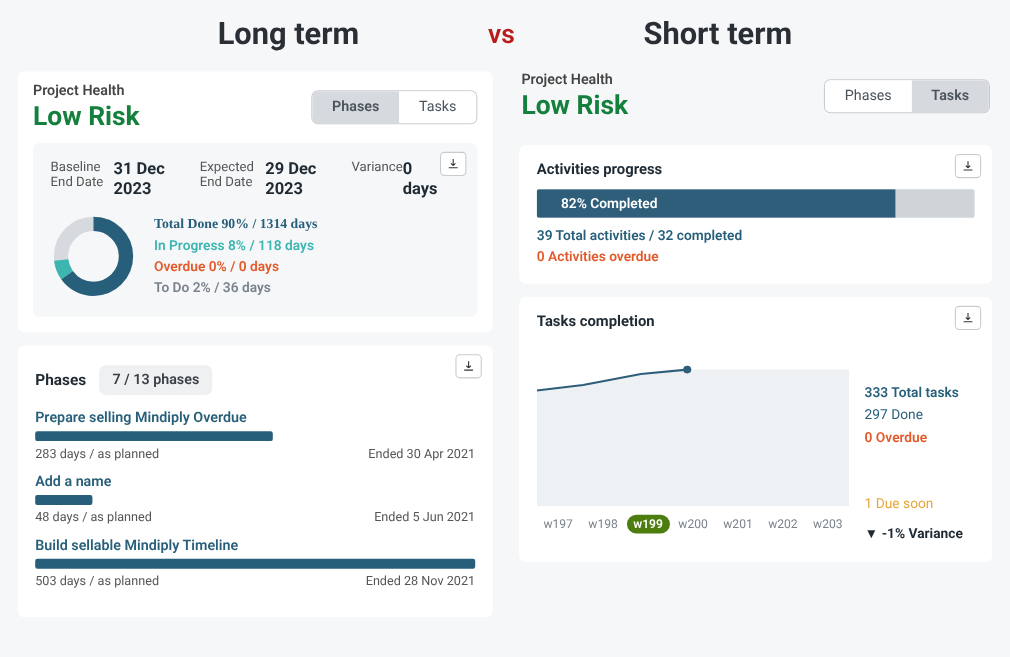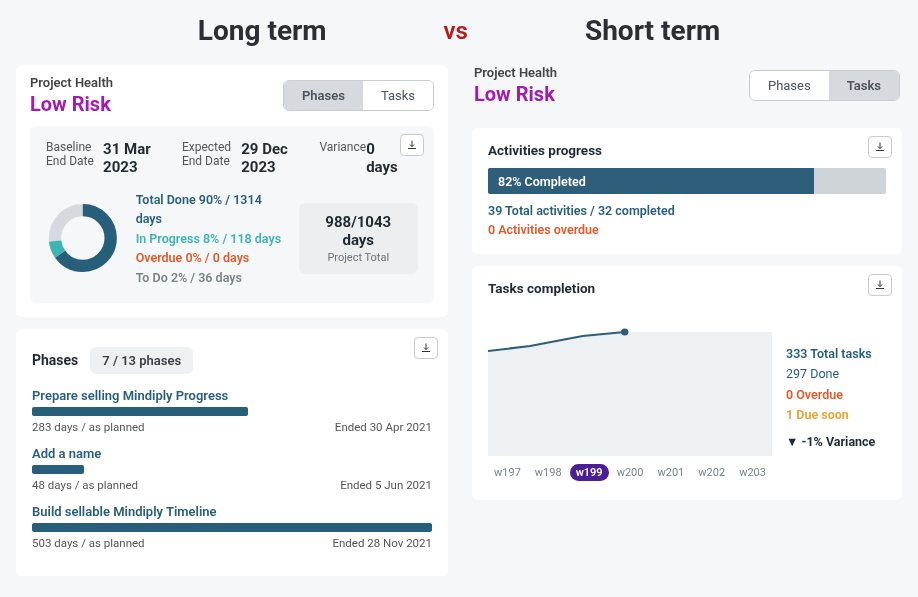--- a/index.html
+++ b/index.html
@@ -29,21 +29,21 @@
 
   .card {
     background: #fff;
     border-radius: 6px;
     padding: 14px 16px;
     position: relative;
   }
   .card.outer { padding: 10px 14px 14px; }
   .ph-row { display: flex; align-items: center; justify-content: space-between; margin-bottom: 10px; }
   .ph-label { font-size: 13px; color: #444; font-weight: 600; }
-  .ph-status { font-size: 20px; font-weight: 700; color: #a21caf; margin-top: 2px; }
+  .ph-status { font-size: 24px; font-weight: 700; color: #15803d; margin-top: 2px; }
 
   .toggle {
     display: inline-flex;
     border: 1px solid #c8ccd0;
     border-radius: 6px;
     overflow: hidden;
     background: #fff;
   }
   .toggle .opt {
     padding: 7px 18px;
@@ -81,21 +81,21 @@
   .date-block { display: flex; flex-direction: row; }
   .date-label { font-size: 12px; color: #555; margin-bottom: 2px; }
   .date-value { font-size: 15px; font-weight: 700; color: #1f2a33; }
   .variance-block { margin-left: auto; text-align: left; }
   .variance-val { display: flex; align-items: baseline; gap: 6px; }
   .variance-pct { font-size: 11px; color: #666; }
 
   .donut-row { display: flex; align-items: center; gap: 16px; }
   .donut { width: 78px; height: 78px; }
   .donut-legend { font-size: 12.5px; line-height: 1.55; }
-  .leg-done { color: #275f7a; font-weight: 600; }
+  .leg-done { color: #275f7a; font-weight: 600; font-family: Liberation Serif, serif; }
   .leg-prog { color: #3db5b0; font-weight: 600; }
   .leg-over { color: #e25a2b; font-weight: 600; }
   .leg-todo { color: #7a838c; font-weight: 600; }
 
   .totals-box {
     margin-left: auto;
     background: #eceef0;
     border-radius: 6px;
     padding: 10px 12px;
     text-align: center;
@@ -132,45 +132,45 @@
     width: 100%;
     position: relative;
     border-radius: 2px;
     overflow: hidden;
   }
   .progress-inner {
     background: #2f5e7a;
     height: 100%;
     display: flex;
     align-items: center;
-    padding-left: 10px;
+    padding-left: 22px;
     color: #fff;
     font-size: 12.5px;
     font-weight: 600;
   }
   .act-sub { font-size: 12.5px; margin-top: 8px; line-height: 1.5; }
   .act-sub .line1 { color: #275f7a; font-weight: 600; }
   .act-sub .line2 { color: #e25a2b; font-weight: 600; }
 
   .tasks-row { display: flex; gap: 14px; }
   .tasks-chart {
     flex: 1;
     height: 180px;
     position: relative;
   }
   .tasks-chart svg { width: 100%; height: 150px; }
   .weeks { display: flex; justify-content: space-between; margin-top: 4px; font-size: 11px; color: #7a838c; }
   .weeks .wk { padding: 2px 6px; border-radius: 10px; }
-  .weeks .wk.active { background: #4c1d95; color: #fff; font-weight: 600; }
+  .weeks .wk.active { background: #4d7c0f; color: #fff; font-weight: 600; }
 
   .tasks-stats { font-size: 12.5px; line-height: 1.65; min-width: 100px; padding-top: 38px; }
   .ts1 { color: #275f7a; font-weight: 600; }
   .ts2 { color: #275f7a; }
   .ts3 { color: #e25a2b; font-weight: 600; }
-  .ts4 { color: #e6a63a; font-weight: 700; }
+  .ts4 { color: #e6a63a; font-weight: 400; margin-top: 40px; }
   .ts5 { color: #1f2a33; font-weight: 700; margin-top: 6px; }
 </style>
 </head>
 <body>
 
 <div class="header">
   <span>Long term</span>
   <span class="vs">vs</span>
   <span>Short term</span>
 </div>
@@ -192,21 +192,21 @@
 
       <div class="subcard">
         <div class="download-btn">
           <svg viewBox="0 0 24 24" fill="none" stroke-width="2">
               <path d="M12 3v12m0 0l-4-4m4 4l4-4M4 19h16"></path>
             </svg>
         </div>
         <div class="dates-row">
           <div class="date-block">
             <span class="date-label">Baseline End Date</span>
-            <span class="date-value">31 Mar 2023</span>
+            <span class="date-value">31 Dec 2023</span>
           </div>
           <div class="date-block">
             <span class="date-label">Expected End Date</span>
             <span class="date-value">29 Dec 2023</span>
           </div>
           <div class="date-block variance-block">
             <span class="date-label">Variance</span>
             <span class="variance-val">
               <span class="date-value">0 days</span>
               <span class="variance-pct">0%</span>
@@ -218,41 +218,37 @@
             <circle cx="21" cy="21" r="15.9" fill="none" stroke="#d6dadf" stroke-width="7"></circle>
             <circle cx="21" cy="21" r="15.9" fill="none" stroke="#275f7a" stroke-width="7" stroke-dasharray="90 100" stroke-dashoffset="25" transform="rotate(-90 21 21)"></circle>
             <circle cx="21" cy="21" r="15.9" fill="none" stroke="#3db5b0" stroke-width="7" stroke-dasharray="8 100" stroke-dashoffset="-65" transform="rotate(-90 21 21)"></circle>
           </svg>
           <div class="donut-legend">
             <div class="leg-done">Total Done 90% / 1314 days</div>
             <div class="leg-prog">In Progress 8% / 118 days</div>
             <div class="leg-over">Overdue 0% / 0 days</div>
             <div class="leg-todo">To Do 2% / 36 days</div>
           </div>
-          <div class="totals-box">
-            <div class="totals-main">988/1043 days</div>
-            <div class="totals-sub">Project Total</div>
-          </div>
         </div>
       </div>
     </div>
 
     <div class="card" style="position:relative;">
       <div class="download-btn">
         <svg viewBox="0 0 24 24" fill="none" stroke-width="2">
             <path d="M12 3v12m0 0l-4-4m4 4l4-4M4 19h16"></path>
           </svg>
       </div>
       <div class="phases-hdr">
         <span class="phases-title">Phases</span>
         <span class="phases-count">7 / 13 phases</span>
       </div>
       <div id="phases-list">
           <div class="phase-item">
-            <div class="phase-name">Prepare selling Mindiply Progress</div>
+            <div class="phase-name">Prepare selling Mindiply Overdue</div>
             <div class="phase-bar" style="width:54%"></div>
             <div class="phase-foot">
               <span>283 days / as planned</span>
               <span>Ended 30 Apr 2021</span>
             </div>
           </div>
           <div class="phase-item">
             <div class="phase-name">Add a name</div>
             <div class="phase-bar" style="width:13%"></div>
             <div class="phase-foot">

